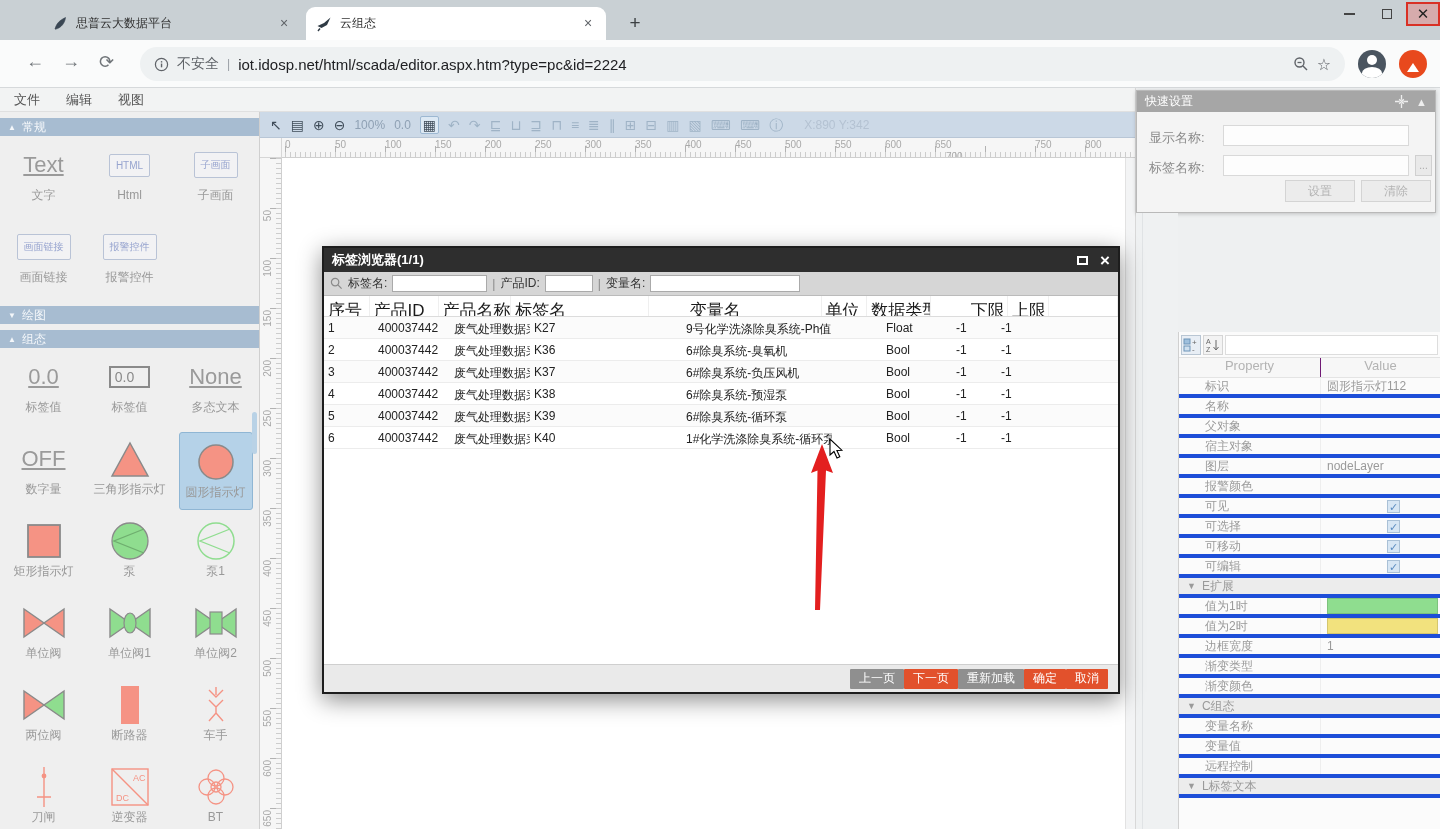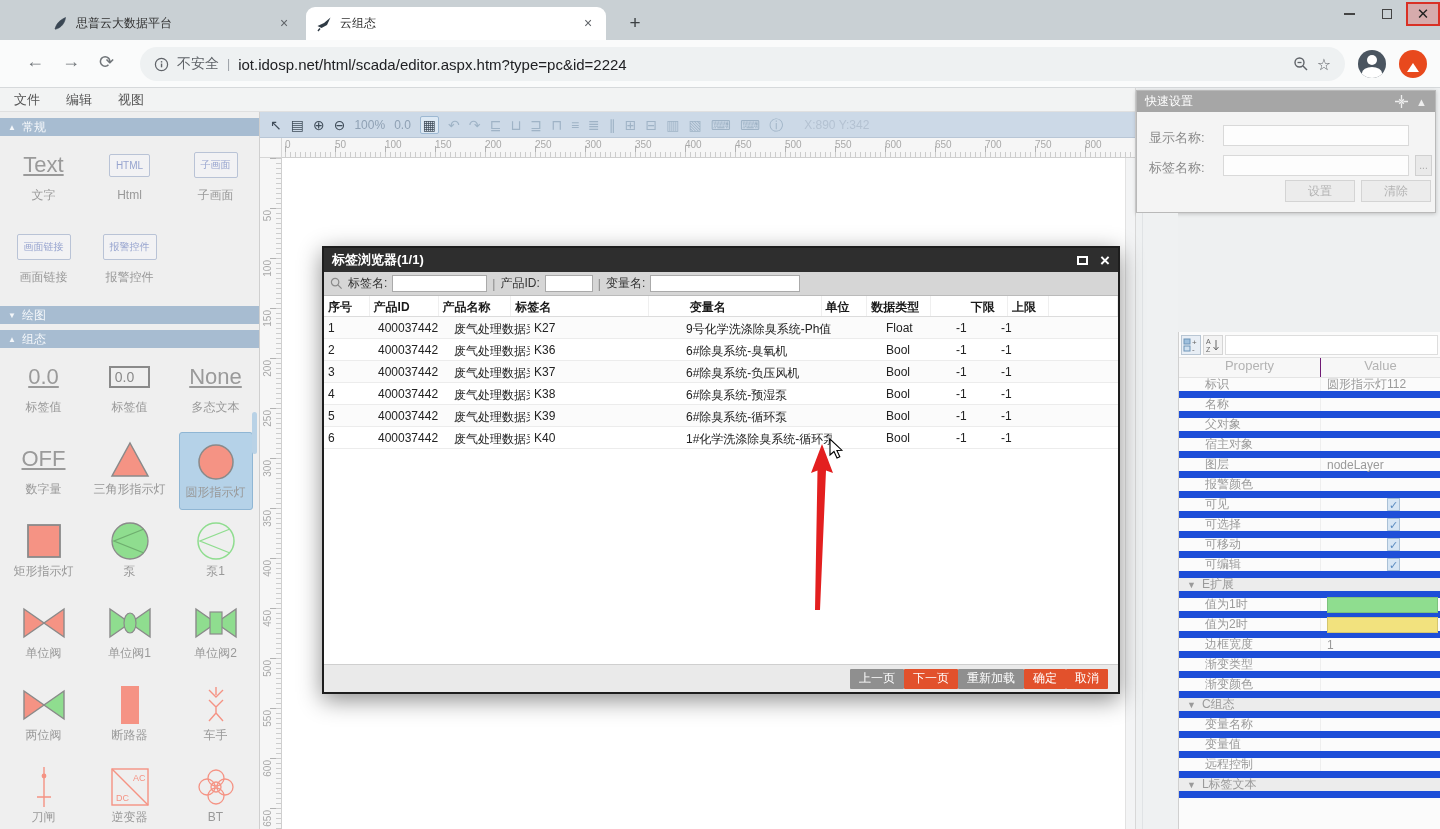--- a/index.html
+++ b/index.html
@@ -91,21 +91,21 @@
   .propgutter:before{content:"";position:absolute;left:6px;top:0;width:1px;height:100%;background:#e0e3e5;}
   .proppanel{position:absolute;left:1178px;top:332px;width:262px;height:497px;background:#fbfbfb;border-left:1px solid #d0d0d0;overflow:hidden;}
   .prop-toolbar{height:26px;display:flex;align-items:center;gap:2px;padding:2px;border-bottom:1px solid #e2e2e2;}
   .prop-tbtn{width:20px;height:20px;border:1px solid #b9c6d3;background:#e8eef5;display:flex;align-items:center;justify-content:center;}
   .prop-tbtn.plain{background:#f3f3f3;border-color:#d5d5d5;}
   .prop-filter{flex:1;height:20px;border:1px solid #ddd;background:#fff;}
   .prop-head{height:20px;display:flex;border-bottom:1px solid #e4e4e4;background:#f7f7f7;}
   .prop-head div{color:#b3b3b3;font-size:13px;text-align:center;}
   .prop-head .c1{width:142px;border-right:1px solid #701a75;}
   .prop-head .c2{flex:1;}
-  .prop-row{height:20px;display:flex;border-bottom:7px solid #1d4ed8;align-items:center;}
+  .prop-row{height:20px;display:flex;border-bottom:4px solid #1d4ed8;align-items:center;}
   .prop-row .lab{width:142px;padding-left:26px;color:#9a9a9a;font-size:12px;border-right:1px solid #eee;white-space:nowrap;overflow:hidden;height:100%;display:flex;align-items:center;}
   .prop-row .val{flex:1;padding-left:6px;color:#9a9a9a;font-size:12px;height:100%;display:flex;align-items:center;}
   .prop-row.section{background:#ececec;}
   .prop-row.section .tri{color:#9a9a9a;font-size:9px;margin:0 6px 0 8px;}
   .prop-row.section .slab{color:#9a9a9a;font-size:12px;}
   .swatch{width:100%;height:16px;margin:2px 2px 2px 0;border:1px solid rgba(0,0,0,.12);}
   .pcheck{width:13px;height:13px;background:#d7e6f4;border:1px solid #a9c0d6;color:#5b8cc0;font-size:11px;line-height:12px;text-align:center;font-weight:bold;margin-left:60px;}
 
   
   .dialog{position:absolute;left:322px;top:246px;width:798px;height:448px;background:#fff;border:2px solid #1d1d1d;box-shadow:0 6px 22px rgba(0,0,0,.45);}
@@ -113,21 +113,21 @@
   .dlg-title .sp{flex:1;}
   .dlg-max{width:11px;height:9px;border:2px solid #fff;margin-right:12px;}
   .dlg-x{color:#fff;font-size:17px;line-height:1;}
   .dlg-search{height:24px;background:#d6d6d6;display:flex;align-items:center;gap:5px;padding:0 6px;border-bottom:1px solid #bbb;}
   .dlg-search .lbl{font-size:12px;color:#333;}
   .dlg-search .sep{color:#888;}
   .dlg-search input{height:17px;border:1px solid #aaa;background:#fff;}
   .in-tag{width:95px;} .in-pid{width:48px;} .in-var{width:150px;}
   .dlg-table{position:absolute;left:0;top:48px;right:0;bottom:28px;background:#fff;overflow:hidden;}
   .t-headrow{display:flex;height:21px;border-bottom:1px solid #dcdcdc;}
-  .t-headrow div{font-weight:bold;font-size:12px;color:#1a1a1a;padding:3px 0 0 4px;border-right:1px solid #efefef;white-space:nowrap;overflow:hidden;}
+  .t-headrow div{font-weight:normal;font-size:17px;color:#1a1a1a;padding:3px 0 0 4px;border-right:1px solid #efefef;white-space:nowrap;overflow:hidden;}
   .t-row{display:flex;height:22px;border-bottom:1px solid #ececec;}
   .t-row div{font-size:12px;color:#222;padding:4px 0 0 4px;white-space:nowrap;overflow:hidden;}
   .t-row:nth-child(odd){background:#fbfbfb;}
   .dlg-footer{position:absolute;left:0;bottom:0;right:0;height:28px;background:#eaeaea;border-top:1px solid #cfcfcf;display:flex;align-items:center;justify-content:flex-end;gap:0;padding-right:10px;}
   .dlg-btn{height:20px;padding:0 9px;font-size:12px;color:#fff;line-height:19px;border-radius:1px;}
   .dlg-btn.gray{background:#8f8f8f;}
   .dlg-btn.orange{background:#e2512c;}
 
   .ann-arrow{position:absolute;left:798px;top:440px;pointer-events:none;}
   .mouse-cursor{position:absolute;left:828px;top:438px;pointer-events:none;}
@@ -441,21 +441,21 @@
       <span style="left: 203px;">200</span>
       <span style="left: 253px;">250</span>
       <span style="left: 303px;">300</span>
       <span style="left: 353px;">350</span>
       <span style="left: 403px;">400</span>
       <span style="left: 453px;">450</span>
       <span style="left: 503px;">500</span>
       <span style="left: 553px;">550</span>
       <span style="left: 603px;">600</span>
       <span style="left: 653px;">650</span>
-      <span style="left: 703px;">700</span>
+      <span style="left: 664px; margin-top: 12px;">700</span>
       <span style="left: 753px;">750</span>
       <span style="left: 803px;">800</span>
     </div>
   <div class="vruler" id="vruler">
       <span style="top: 52px;">50</span>
       <span style="top: 102px;">100</span>
       <span style="top: 152px;">150</span>
       <span style="top: 202px;">200</span>
       <span style="top: 252px;">250</span>
       <span style="top: 302px;">300</span>

